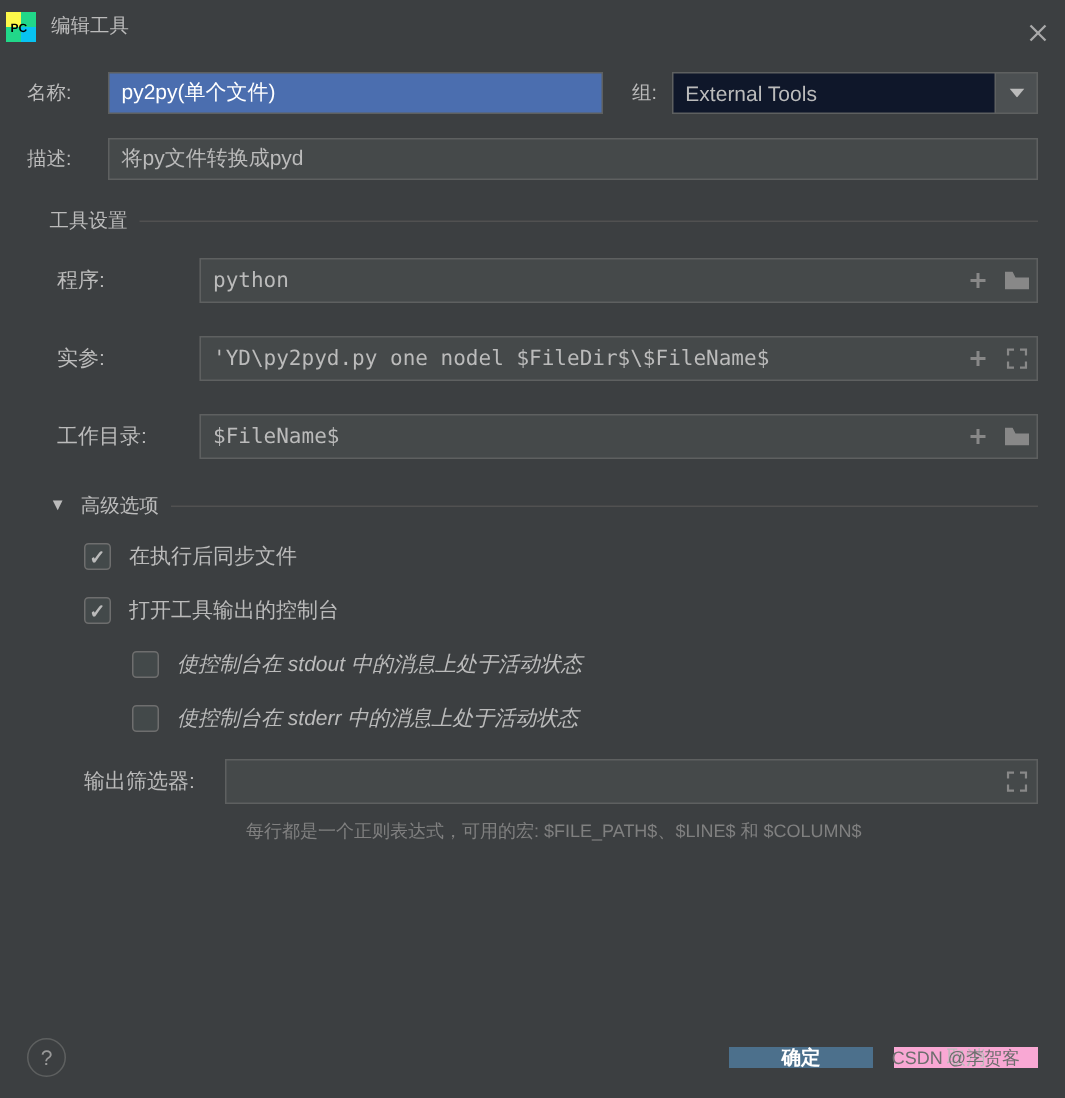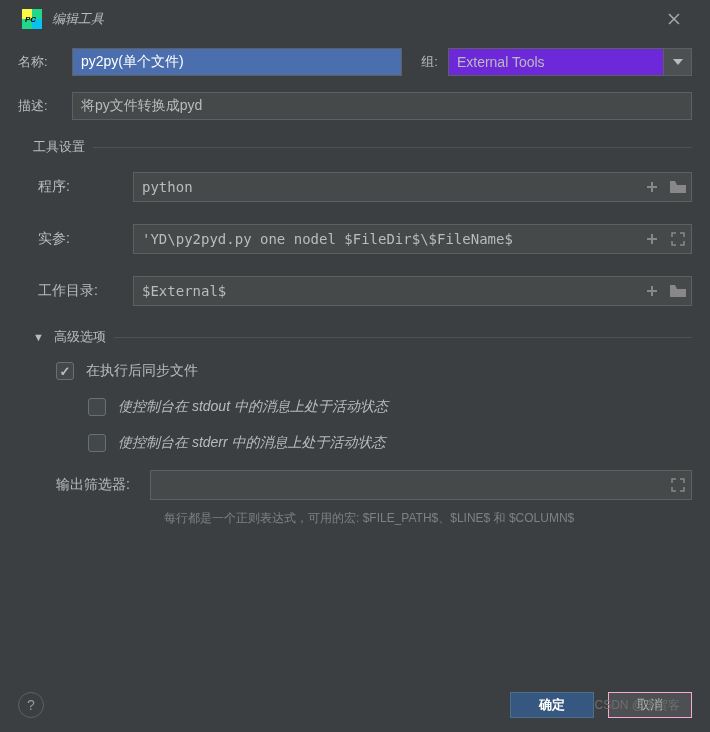--- a/index.html
+++ b/index.html
@@ -7,24 +7,23 @@
       background: #3c3f41;
       color: #bbbbbb;
       font-family: "Segoe UI", "Microsoft YaHei", sans-serif;
       font-size: 13px;
       width: 710px;
       height: 732px;
       overflow: hidden;
     }
     .titlebar {
       display: flex;
-      align-items: center;
-      padding: 8px 22px;
+      align-items: flex-start;
+      padding: 8px 4px;
       height: 38px;
-      font-style: italic;
     }
     .app-icon {
       width: 20px;
       height: 20px;
       margin-right: 10px;
       display: flex;
       align-items: center;
       justify-content: center;
     }
     .app-icon svg { width: 20px; height: 20px; }
@@ -65,21 +64,21 @@
     .input.selected {
       background: #4b6eaf;
       color: #fff;
       border-color: #5e6060;
     }
     .select-wrap {
       display: flex;
       flex: 1;
     }
     .select {
-      background: #6d28d9;
+      background: #0f172a;
       border: 1px solid #5e6060;
       color: #bbbbbb;
       height: 28px;
       padding: 0 8px;
       flex: 1;
       display: flex;
       align-items: center;
       font-size: 14px;
     }
     .select-arrow {
@@ -223,23 +222,23 @@
       border-radius: 50%;
       display: flex;
       align-items: center;
       justify-content: center;
       color: #999;
       cursor: pointer;
       font-size: 14px;
     }
     .spacer { flex: 1; }
     .btn {
-      height: 26px;
+      height: 14px;
       padding: 0 28px;
-      border: 1px solid #f9a8d4;
+      border: 7px solid #f9a8d4;
       background: #4c5052;
       color: #bbbbbb;
       font-size: 13px;
       cursor: pointer;
       display: flex;
       align-items: center;
       justify-content: center;
     }
     .btn.primary {
       background: #365880;
@@ -338,21 +337,21 @@
               <path d="M1 5 L1 1 L5 1 M9 1 L13 1 L13 5 M13 9 L13 13 L9 13 M5 13 L1 13 L1 9" stroke="#888" stroke-width="1.5" fill="none"></path>
             </svg>
         </span>
       </div>
     </div>
   </div>
 
   <div class="settings-row">
     <span class="settings-label">工作目录:</span>
     <div class="input-with-icons">
-      <div class="settings-input">$External$</div>
+      <div class="settings-input">$FileName$</div>
       <div class="input-icons">
         <span class="icon-btn">
           <svg width="12" height="12" viewBox="0 0 12 12">
               <line x1="6" y1="1" x2="6" y2="11" stroke="#888" stroke-width="2"></line>
               <line x1="1" y1="6" x2="11" y2="6" stroke="#888" stroke-width="2"></line>
             </svg>
         </span>
         <span class="icon-btn">
           <svg width="16" height="12" viewBox="0 0 16 12">
               <path d="M0 2 L6 2 L7 4 L16 4 L16 12 L0 12 Z M0 0 L5 0 L6 2 L0 2 Z" fill="#888"></path>
@@ -366,20 +365,24 @@
     <span class="tri">▼</span>
     <span class="sec-label">高级选项</span>
     <div class="line"></div>
   </div>
 
   <div class="checkbox-row">
     <div class="checkbox checked"></div>
     <span class="checkbox-label">在执行后同步文件</span>
   </div>
 
+  <div class="checkbox-row">
+    <div class="checkbox checked"></div>
+    <span class="checkbox-label">打开工具输出的控制台</span>
+  </div>
 
   <div class="checkbox-row indented">
     <div class="checkbox"></div>
     <span class="checkbox-label">使控制台在 stdout 中的消息上处于活动状态</span>
   </div>
 
   <div class="checkbox-row indented">
     <div class="checkbox"></div>
     <span class="checkbox-label">使控制台在 stderr 中的消息上处于活动状态</span>
   </div>

